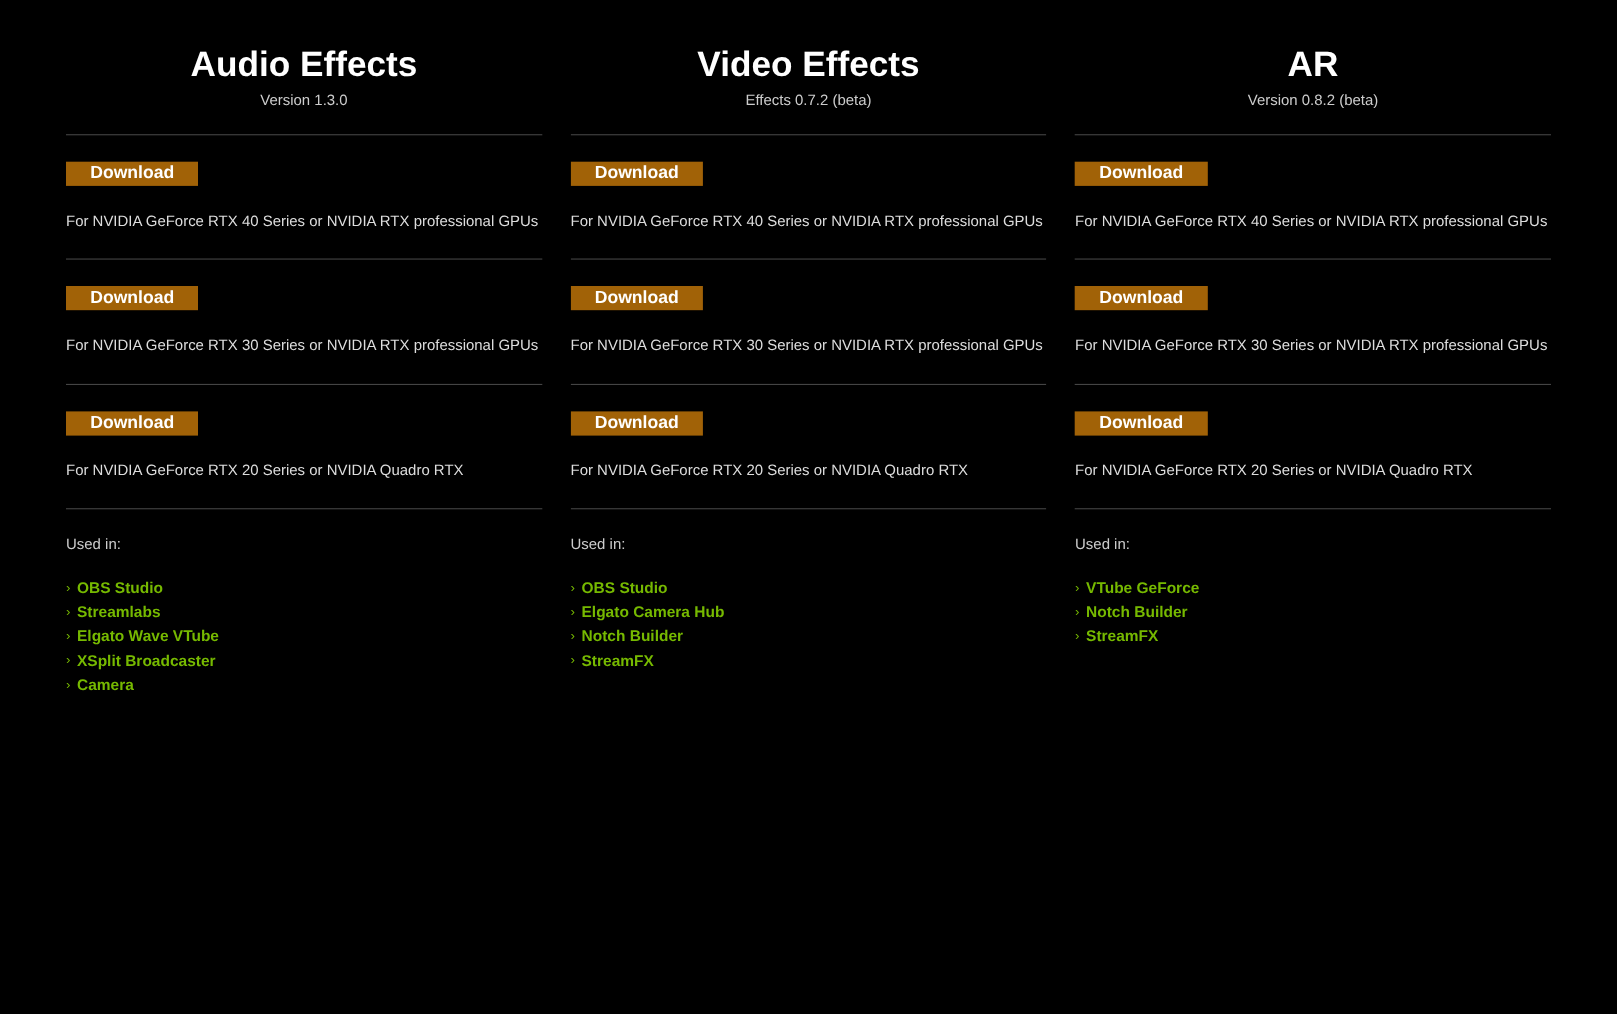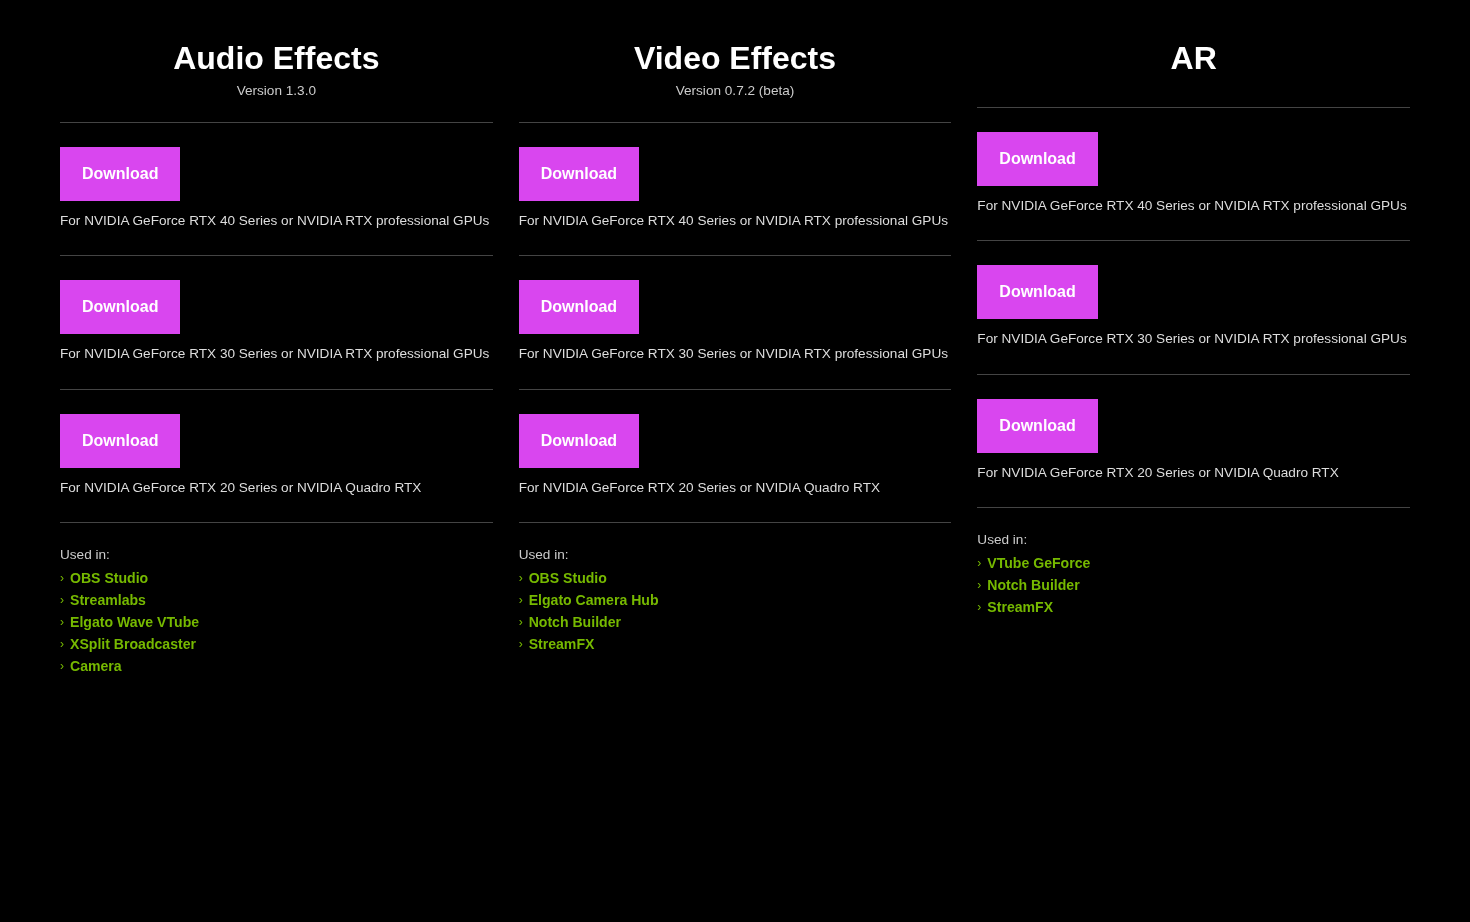--- a/index.html
+++ b/index.html
@@ -32,43 +32,43 @@
     .divider {
       border: none;
       border-top: 1px solid #444;
       margin: 14px 0;
     }
     .download-section {
       padding: 10px 0;
     }
     .download-btn {
       display: inline-block;
-      background-color: #d946ef;
+      background-color: #a16207;
       color: #fff;
       font-weight: bold;
       font-size: 1rem;
-      padding: 18px 22px;
+      padding: 2px 22px;
       border: none;
       cursor: pointer;
       text-decoration: none;
       margin-bottom: 10px;
     }
     .gpu-desc {
       font-size: 0.85rem;
       color: #ddd;
       line-height: 1.5;
-      margin-top: 0;
+      margin-top: 12px;
     }
     .used-in-section {
       padding-top: 10px;
     }
     .used-in-label {
       font-size: 0.85rem;
       color: #ccc;
-      margin-bottom: 8px;
+      margin-bottom: 24px;
     }
     .used-in-list {
       list-style: none;
       padding: 0;
     }
     .used-in-list li {
       display: flex;
       align-items: center;
       gap: 6px;
       margin-bottom: 6px;
@@ -123,21 +123,21 @@
           <li>
             <span class="chevron">›</span>
             <a href="#">Camera</a>
           </li>
         </ul>
       </div>
     </div>
     <div>
       <div class="col-header">
         <h1>Video Effects</h1>
-        <div class="version">Version 0.7.2 (beta)</div>
+        <div class="version">Effects 0.7.2 (beta)</div>
       </div>
       <hr class="divider">
       <div class="download-section"><button class="download-btn">Download</button><div class="gpu-desc">For NVIDIA GeForce RTX 40 Series or NVIDIA RTX professional GPUs</div></div>
       <hr class="divider">
       <div class="download-section"><button class="download-btn">Download</button><div class="gpu-desc">For NVIDIA GeForce RTX 30 Series or NVIDIA RTX professional GPUs</div></div>
       <hr class="divider">
       <div class="download-section"><button class="download-btn">Download</button><div class="gpu-desc">For NVIDIA GeForce RTX 20 Series or NVIDIA Quadro RTX</div></div>
       <hr class="divider">
       <div class="used-in-section">
         <div class="used-in-label">Used in:</div>
@@ -157,20 +157,21 @@
           <li>
             <span class="chevron">›</span>
             <a href="#">StreamFX</a>
           </li>
         </ul>
       </div>
     </div>
     <div>
       <div class="col-header">
         <h1>AR</h1>
+        <div class="version">Version 0.8.2 (beta)</div>
       </div>
       <hr class="divider">
       <div class="download-section"><button class="download-btn">Download</button><div class="gpu-desc">For NVIDIA GeForce RTX 40 Series or NVIDIA RTX professional GPUs</div></div>
       <hr class="divider">
       <div class="download-section"><button class="download-btn">Download</button><div class="gpu-desc">For NVIDIA GeForce RTX 30 Series or NVIDIA RTX professional GPUs</div></div>
       <hr class="divider">
       <div class="download-section"><button class="download-btn">Download</button><div class="gpu-desc">For NVIDIA GeForce RTX 20 Series or NVIDIA Quadro RTX</div></div>
       <hr class="divider">
       <div class="used-in-section">
         <div class="used-in-label">Used in:</div>

